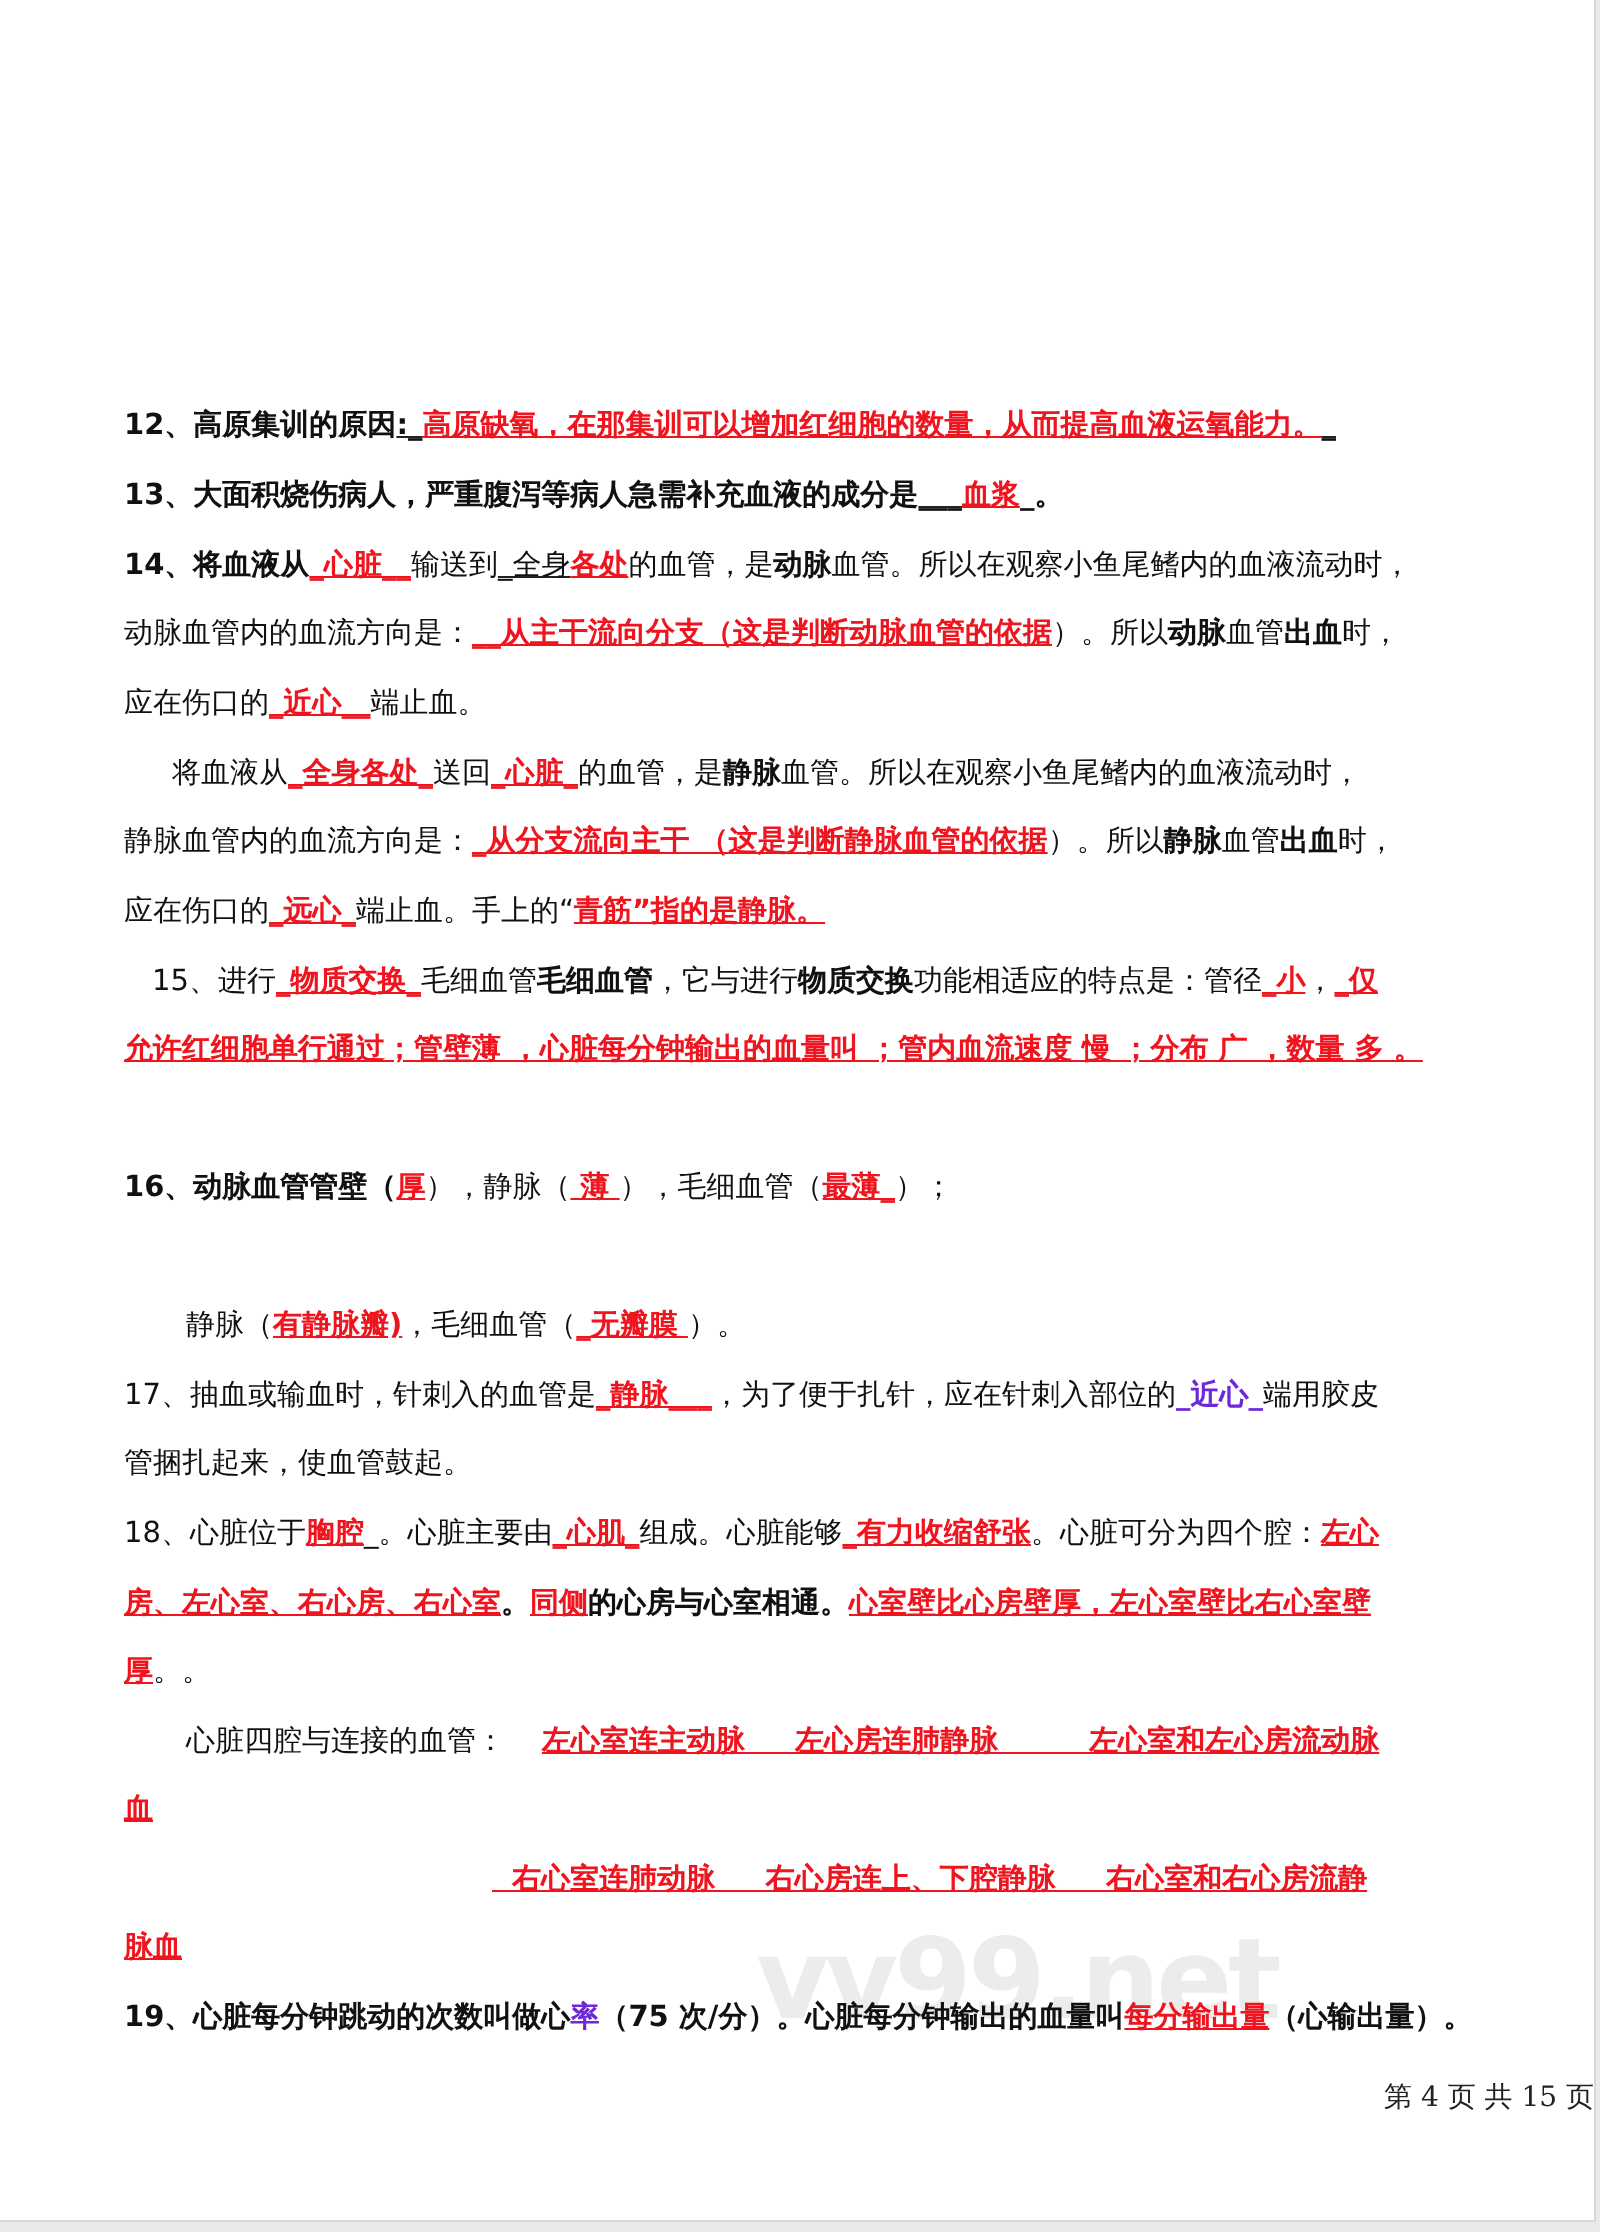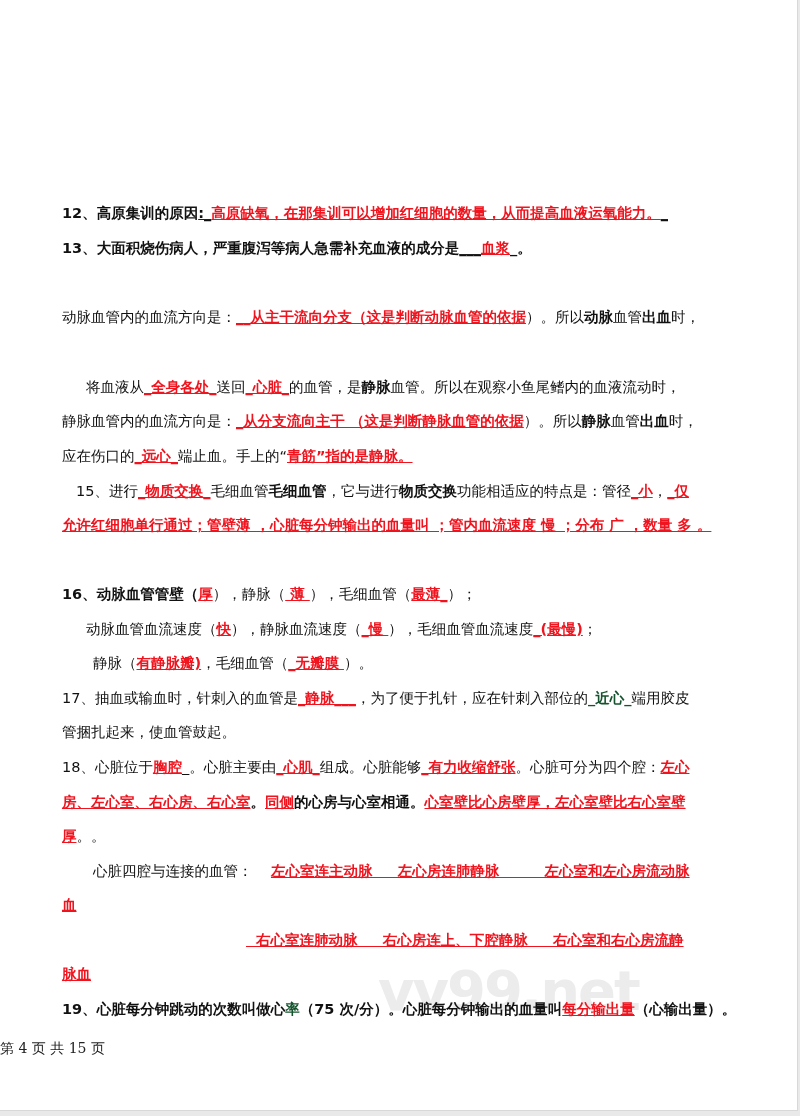--- a/index.html
+++ b/index.html
@@ -23,44 +23,50 @@
     font-family: "DejaVu Sans", sans-serif; font-weight: bold;
     font-size: 56px; color: #ececec; letter-spacing: -2px;
     z-index: 0;
   }
   .line {
     position: absolute; left: 62px; white-space: nowrap;
     font-size: 14.5px; color: #111; z-index: 1; line-height: 20px;
   }
   .b { font-weight: bold; }
   .r { color: #f0141e; font-weight: bold; text-decoration: underline; text-decoration-color: #f0141e; }
-  .rn { color: #14532d; font-weight: bold; }
+  .rn { color: #6d28d9; font-weight: bold; }
   .u { text-decoration: underline; text-decoration-color: #222; }
   .footer {
-    position: absolute; left: 0; width: 797px; top: 1040px; text-align: left;
+    position: absolute; left: 0; width: 797px; top: 1040px; text-align: right;
     font-family: "DejaVu Serif", "Liberation Serif", serif; font-size: 14px; color: #222;
   }
 </style>
 </head>
 <body>
 
 <div class="page">
 
   <div class="watermark">vv99.net</div>
 
   <div class="line b" style="top:203px">
     <span>12、高原集训的原因</span><span class="u">:_</span><span class="r">高原缺氧，在那集训可以增加红细胞的数量，从而提高血液运氧能力。</span><span class="u">_</span>
   </div>
 
   <div class="line b" style="top:238px">
     <span>13、大面积烧伤病人，严重腹泻等病人急需补充血液的成分是</span><span class="u">___</span><span class="r">血浆</span><span>_。</span>
   </div>
 
+  <div class="line" style="top:273px">
+    <span class="b">14、将血液从</span><span class="r">_心脏__</span><span>输送到</span><span class="u">_全身</span><span class="r">各处</span><span>的血管，是</span><span class="b">动脉</span><span>血管。所以在观察小鱼尾鳍内的血液流动时，</span>
+  </div>
   <div class="line" style="top:307px">
     <span>动脉血管内的血流方向是：</span><span class="r">__从主干流向分支（这是判断动脉血管的依据</span><span>）。所以</span><span class="b">动脉</span><span>血管</span><span class="b">出血</span><span>时，</span>
+  </div>
+  <div class="line" style="top:342px">
+    <span>应在伤口的</span><span class="r">_近心__</span><span>端止血。</span>
   </div>
 
   <div class="line" style="top:411px">
     <span>静脉血管内的血流方向是：</span><span class="r">_从分支流向主干  （这是判断静脉血管的依据</span><span>）。所以</span><span class="b">静脉</span><span>血管</span><span class="b">出血</span><span>时，</span>
   </div>
   <div class="line" style="top:377px; left:86px">
     <span>将血液从</span><span class="r">_全身各处_</span><span>送回</span><span class="r">_心脏_</span><span>的血管，是</span><span class="b">静脉</span><span>血管。所以在观察小鱼尾鳍内的血液流动时，</span>
   </div>
   <div class="line" style="top:446px">
     <span>应在伤口的</span><span class="r">_远心_</span><span>端止血。手上的“</span><span class="r">青筋”指的是静脉。</span>
@@ -68,23 +74,20 @@
 
   <div class="line" style="top:481px; left:76px">
     <span>15、进行</span><span class="r">_物质交换_</span><span>毛细血管</span><span class="b">毛细血管</span><span>，它与进行</span><span class="b">物质交换</span><span>功能相适应的特点是：管径</span><span class="r">_小</span><span>，</span><span class="r">_仅</span>
   </div>
   <div class="line" style="top:515px">
     <span class="r">允许红细胞单行通过；管壁薄 ，心脏每分钟输出的血量叫  ；管内血流速度 慢  ；分布 广 ，数量 多 。</span>
   </div>
 
   <div class="line" style="top:584px">
     <span class="b">16、动脉血管管壁（</span><span class="r">厚</span><span>），静脉（</span><span class="r"> 薄 </span><span>），毛细血管（</span><span class="r">最薄_</span><span>）；</span>
-  </div>
-  <div class="line" style="top:619px; left:86px">
-    <span>动脉血管血流速度（</span><span class="r">快</span><span>），静脉血流速度（</span><span class="r">_慢 </span><span>），毛细血管血流速度</span><span class="r">_(最慢)</span><span>；</span>
   </div>
   <div class="line" style="top:653px; left:93px">
     <span>静脉（</span><span class="r">有静脉瓣)</span><span>，毛细血管（</span><span class="r">_无瓣膜 </span><span>）。</span>
   </div>
 
   <div class="line" style="top:688px">
     <span>17、抽血或输血时，针刺入的血管是</span><span class="r">_静脉___</span><span>，为了便于扎针，应在针刺入部位的</span><span class="rn">_近心_</span><span>端用胶皮</span>
   </div>
   <div class="line" style="top:722px">
     <span>管捆扎起来，使血管鼓起。</span>

